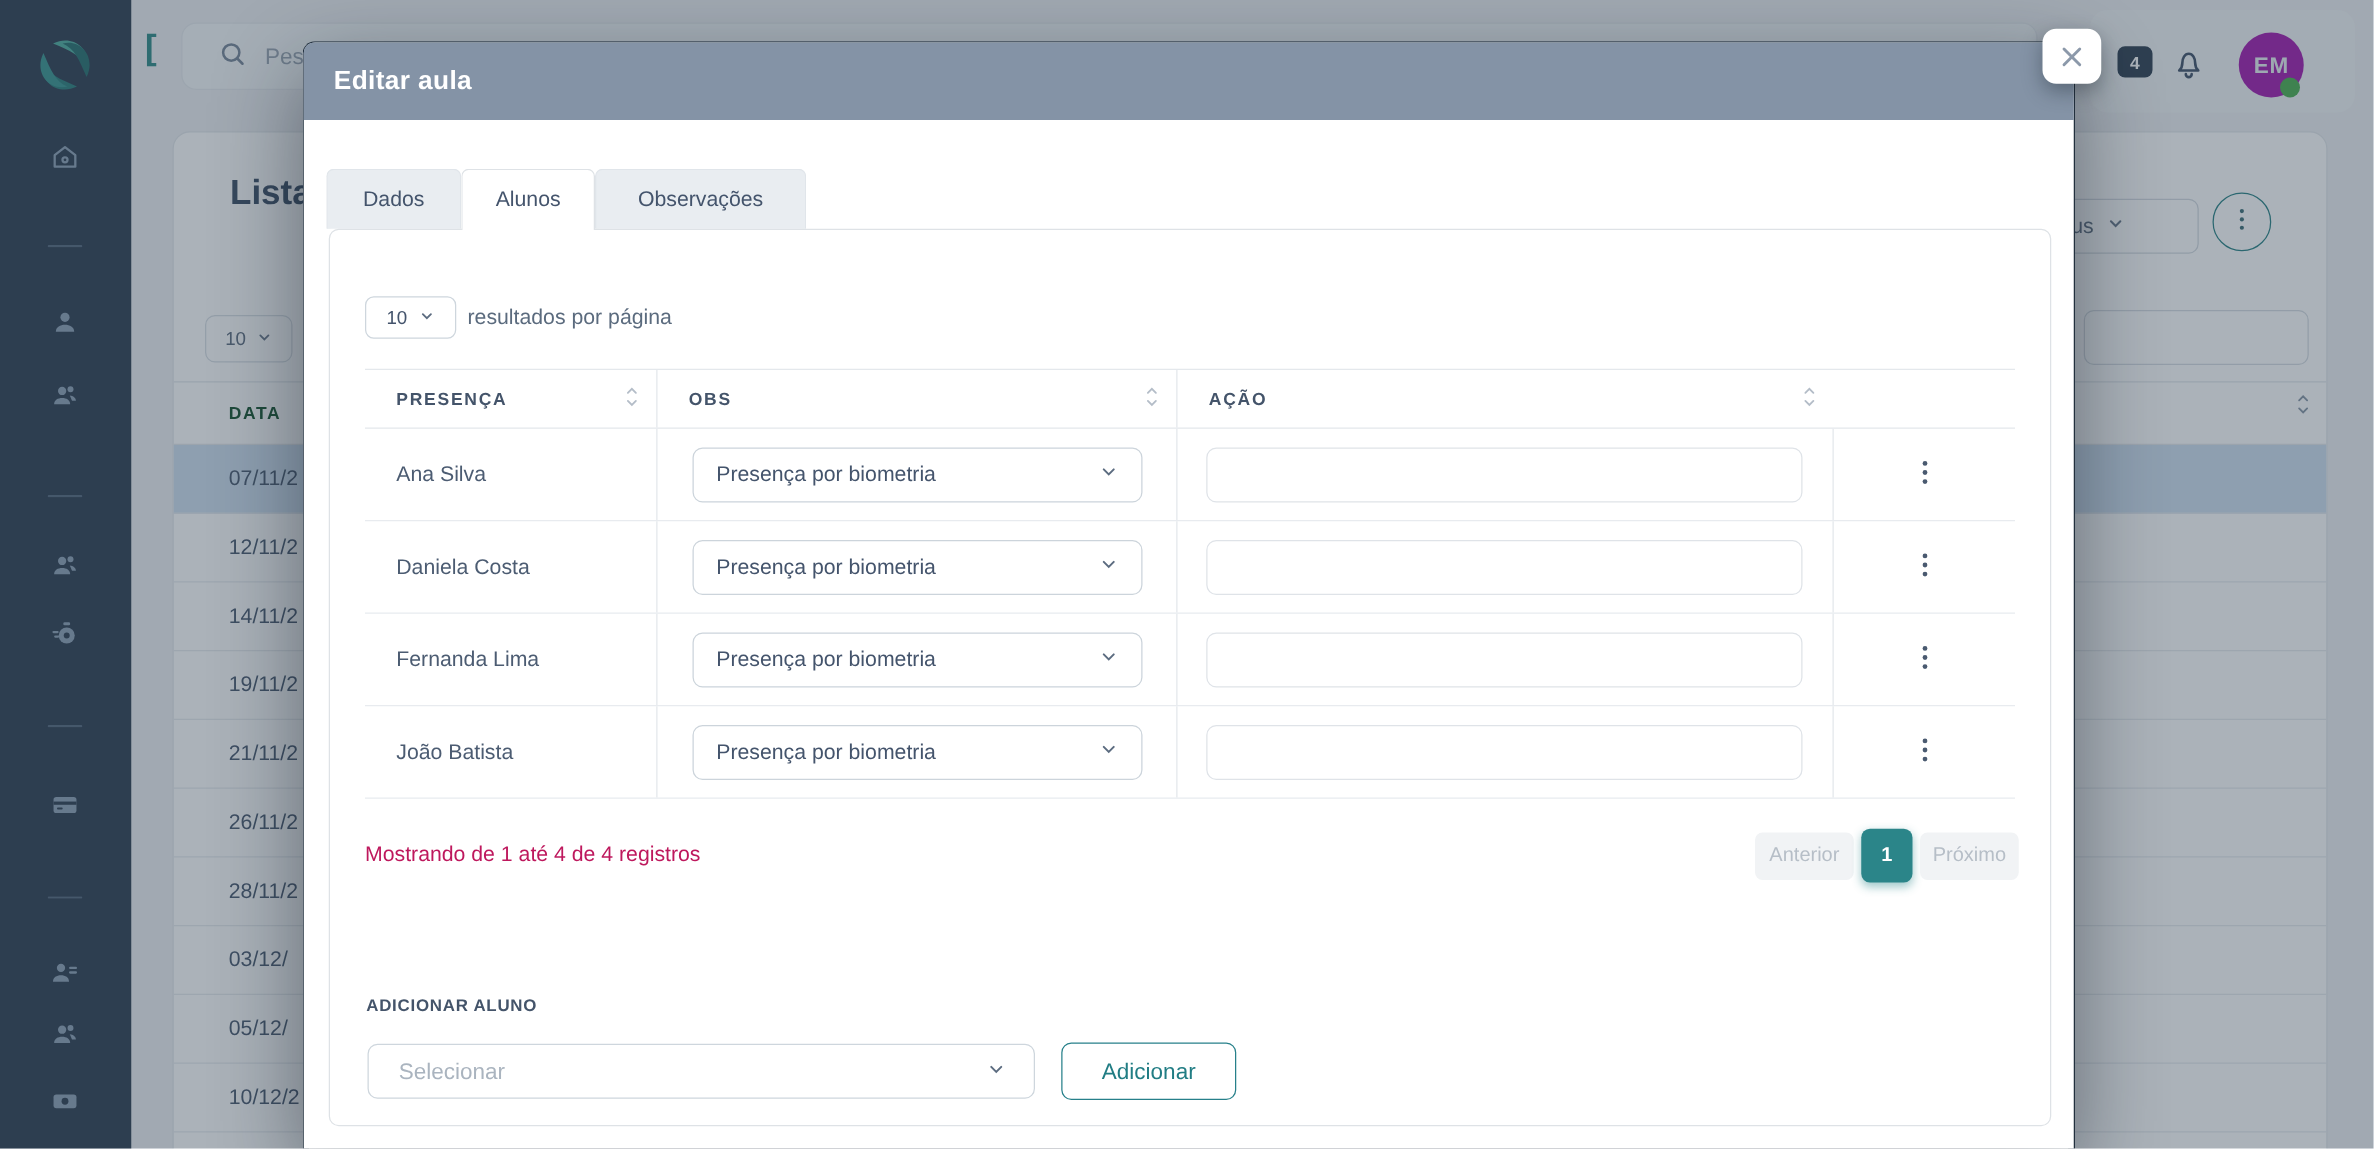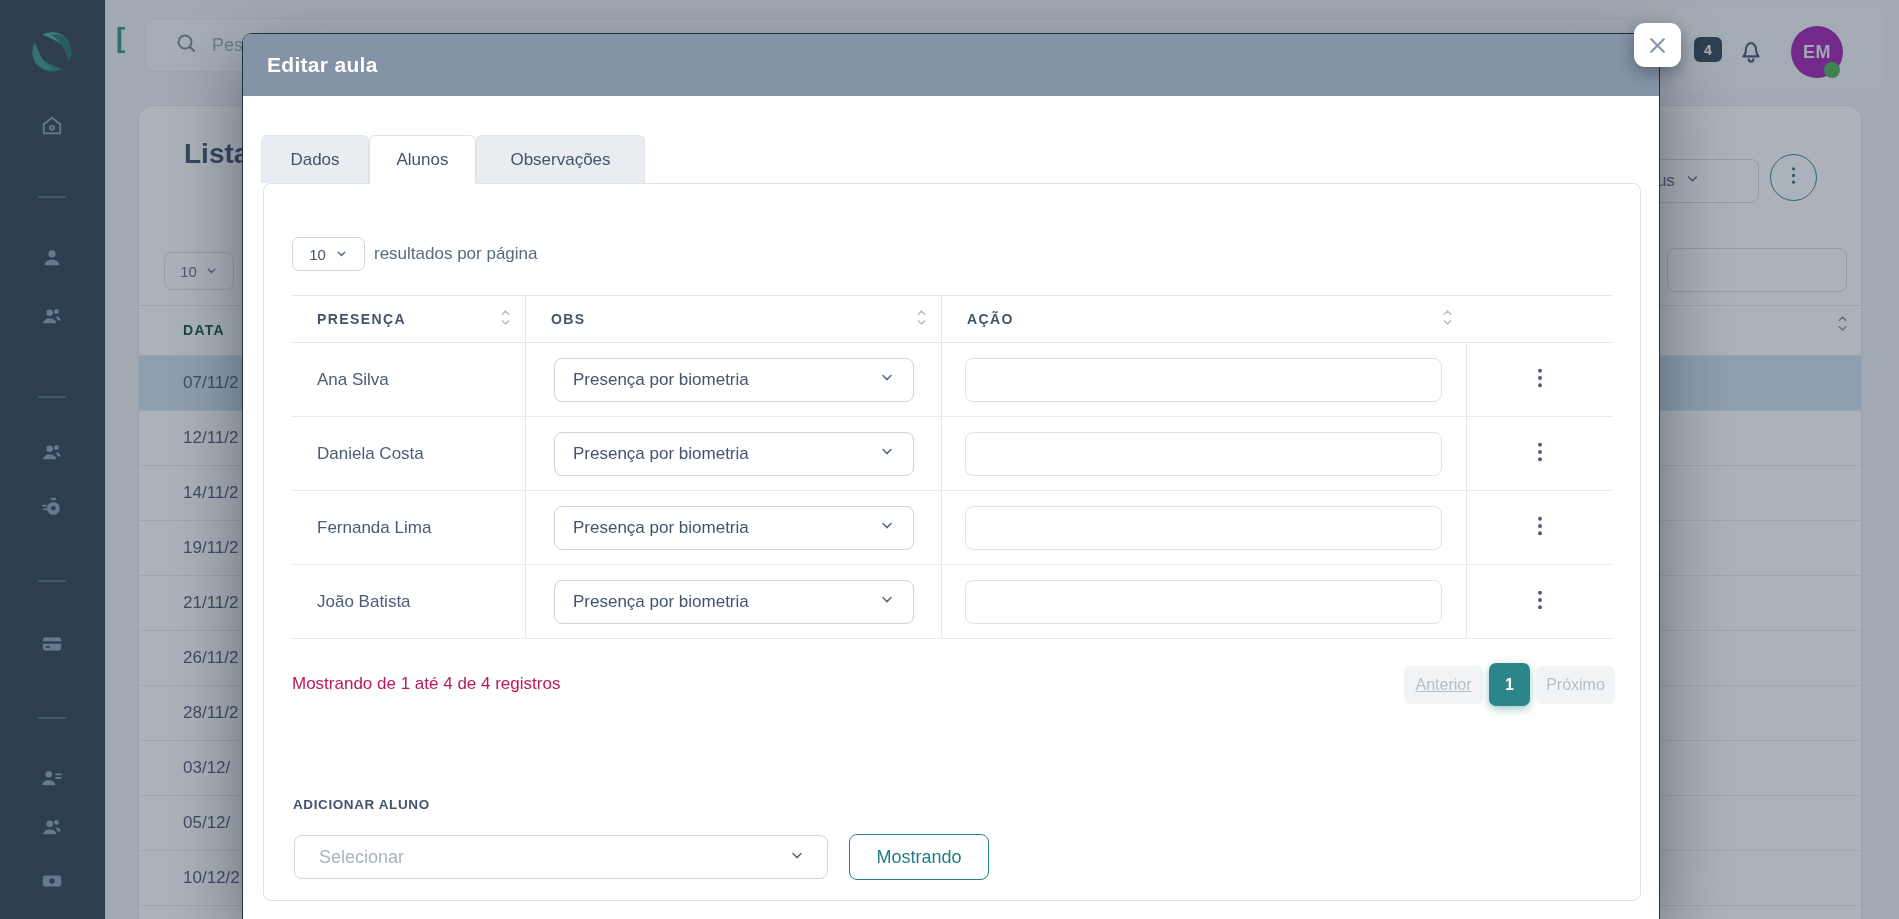--- a/index.html
+++ b/index.html
@@ -63,21 +63,21 @@
   .m-row { display:grid; grid-template-columns:234px 416px 525px 145px; height:74px; border-bottom:1px solid #e8ebef; }
   .m-cell { display:flex; align-items:center; padding-left:25px; border-right:1px solid #e4e8ec; font-size:17px; color:#4c5c72; }
   .m-cell:last-child { border-right:none; justify-content:center; padding-left:0; }
   .presence-select { width:360px; height:44px; margin-left:3px; border:1px solid #ccd4db; border-radius:8px; display:flex; align-items:center; justify-content:space-between; padding:0 18px 0 18px; font-size:17px; color:#44546c; background:#fff; }
   .obs-input { width:477px; height:44px; margin-left:-2px; border:1px solid #dfe3e8; border-radius:8px; outline:none; font-size:16px; color:#44546c; padding:0 12px; font-family:"Liberation Sans",sans-serif; }
   .kebab-btn { width:30px; height:40px; display:flex; align-items:center; justify-content:center; background:transparent; border:none; }
 
   .m-summary { position:absolute; left:28px; top:490px; font-size:17px; color:#be185d;text-align:right; }
   .m-pager { position:absolute; left:1140px; top:479px; display:flex; align-items:center; }
   .pg-btn { height:38px; background:#f1f3f5; color:#b6bec7; font-size:16px; display:flex; align-items:center; justify-content:center; border:none; border-radius:6px; font-family:"Liberation Sans",sans-serif; }
-  .pg-prev { width:79px; margin-right:6px;text-decoration:underline; }
+  .pg-prev { width:79px; margin-right:6px; }
   .pg-next { width:79px; margin-left:6px; }
   .pg-current { width:41px; height:43px; background:#2b8589; color:#ffffff; font-size:16px; font-weight:600; border:none; border-radius:7px; box-shadow:0 3px 8px rgba(43,133,137,.45); display:flex; align-items:center; justify-content:center; }
 
   .add-label { position:absolute; left:29px; top:613px; font-size:13.5px; font-weight:700; letter-spacing:.6px; color:#44546a; }
   .add-select { position:absolute; left:30px; top:651px; width:534px; height:44px; border:1px solid #ced6dd; border-radius:8px; display:flex; align-items:center; justify-content:space-between; padding:0 22px 0 24px; font-size:18px; color:#aab4bf; background:#fff; }
   .add-btn { position:absolute; left:585px; top:650px; width:140px; height:46px; background:#ffffff; border:1.5px solid #27808a; border-radius:8px; color:#217d84; font-size:18px; display:flex; align-items:center; justify-content:center; font-family:"Liberation Sans",sans-serif; }
 
   .close-btn { position:absolute; left:1634px; top:23px; width:47px; height:44px; background:#ffffff; border:none; border-radius:11px; box-shadow:0 6px 16px rgba(10,20,30,.35); display:flex; align-items:center; justify-content:center; z-index:6; }
 </style>
 </head>
@@ -439,21 +439,21 @@
         <button class="pg-btn pg-next">Próximo</button>
       </div>
 
       <div class="add-label">ADICIONAR ALUNO</div>
       <div class="add-select">
         <span>Selecionar</span>
         <span><svg viewBox="0 0 16 16" width="16" height="16" fill="none" stroke="#5c6c80" stroke-width="1.6" stroke-linecap="round">
               <path d="M4 6.5 8 10.5 12 6.5"></path>
             </svg></span>
       </div>
-      <button class="add-btn">Mostrando</button>
+      <button class="add-btn">Adicionar</button>
 
     </div>
   </div>
 
   <button class="close-btn">
     <svg viewBox="0 0 20 20" width="21" height="21" fill="none" stroke="#8c99aa" stroke-width="2.2" stroke-linecap="round">
         <path d="M4 4 16 16 M16 4 4 16"></path>
       </svg>
   </button>
 

